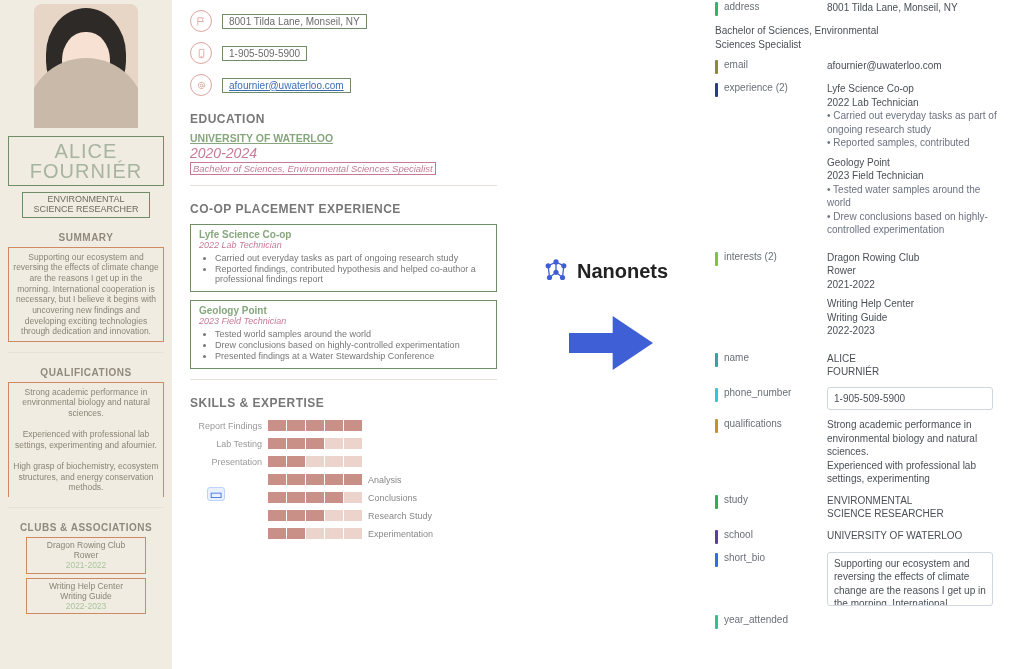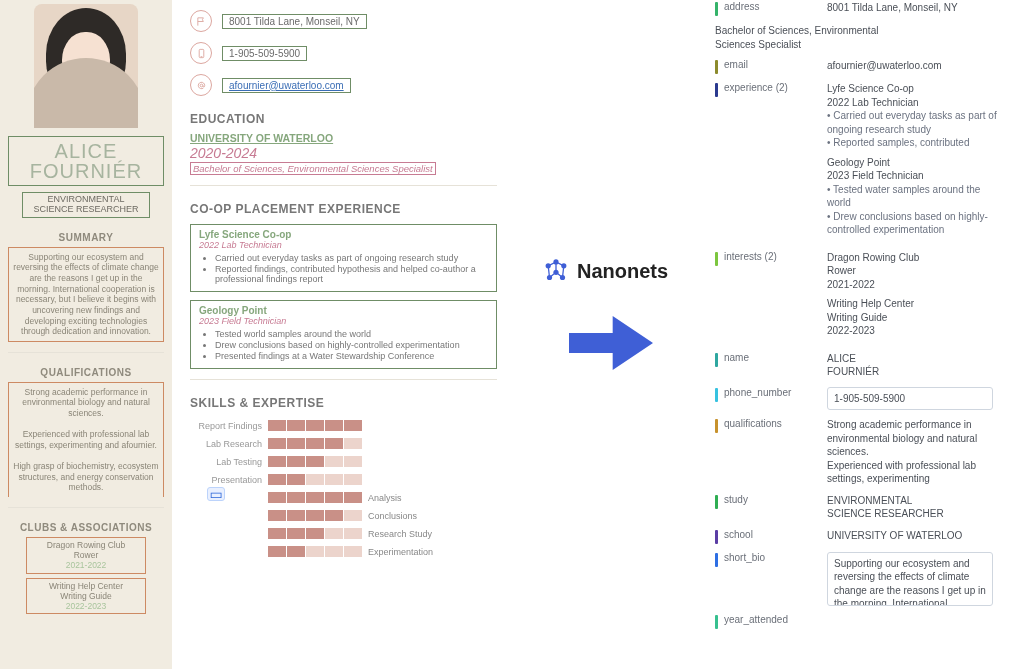--- a/index.html
+++ b/index.html
@@ -272,30 +272,20 @@
         <span class="lbl">Report Findings</span>
         <span class="bar">
             <span class="seg f"></span>
             <span class="seg f"></span>
             <span class="seg f"></span>
             <span class="seg f"></span>
             <span class="seg f"></span>
           </span>
       </div>
       <div class="skill-row left">
-        <span class="lbl">Lab Research</span>
-        <span class="bar">
-            <span class="seg f"></span>
-            <span class="seg f"></span>
-            <span class="seg f"></span>
-            <span class="seg f"></span>
-            <span class="seg"></span>
-          </span>
-      </div>
-      <div class="skill-row left">
         <span class="lbl">Lab Testing</span>
         <span class="bar">
             <span class="seg f"></span>
             <span class="seg f"></span>
             <span class="seg f"></span>
             <span class="seg"></span>
             <span class="seg"></span>
           </span>
       </div>
       <div class="skill-row left">

